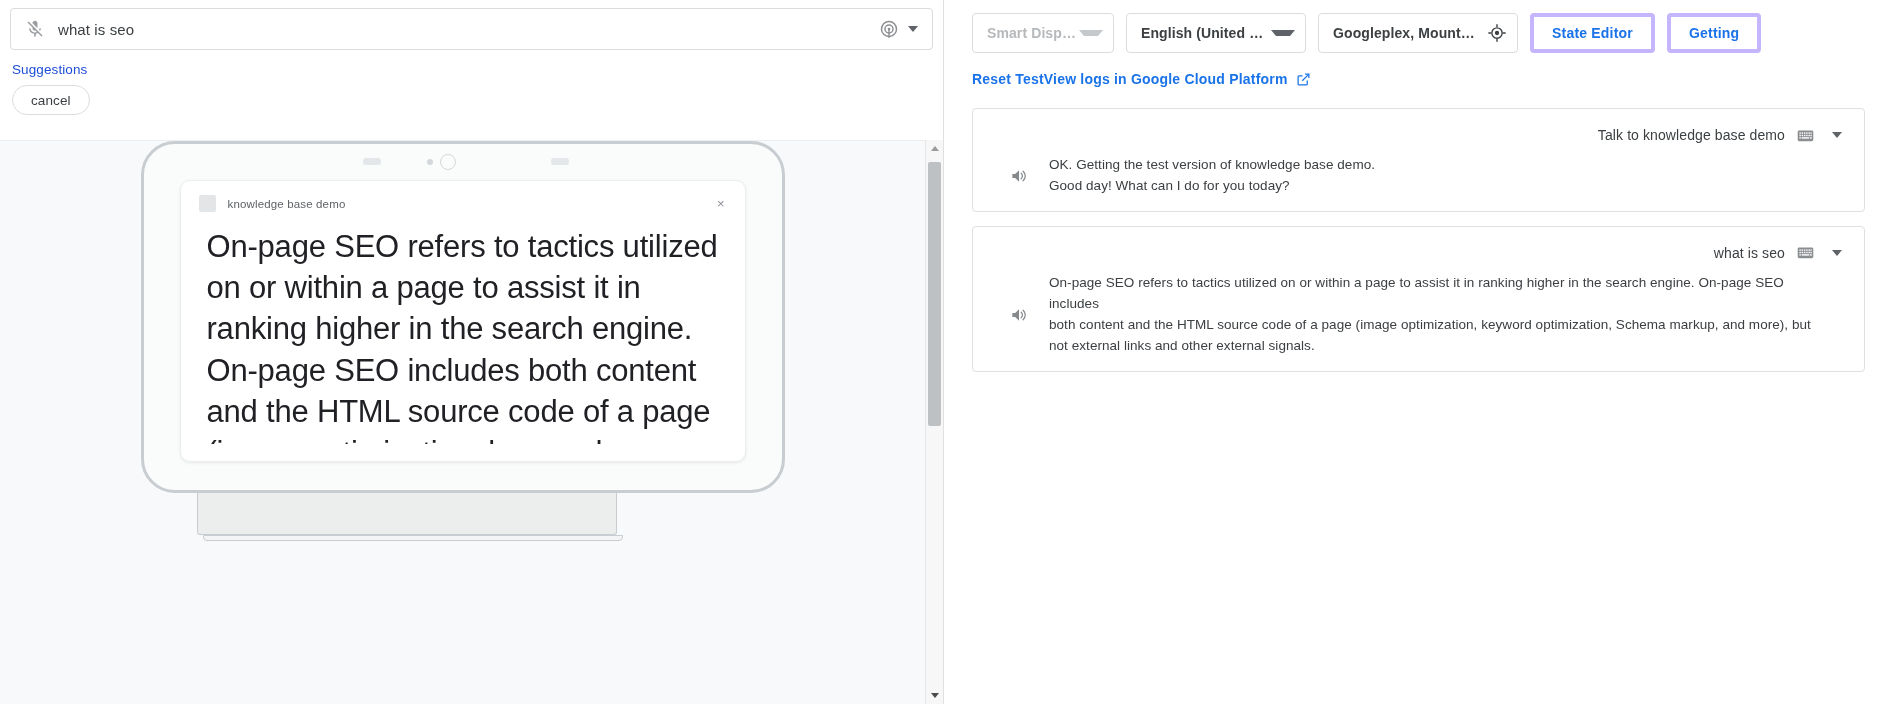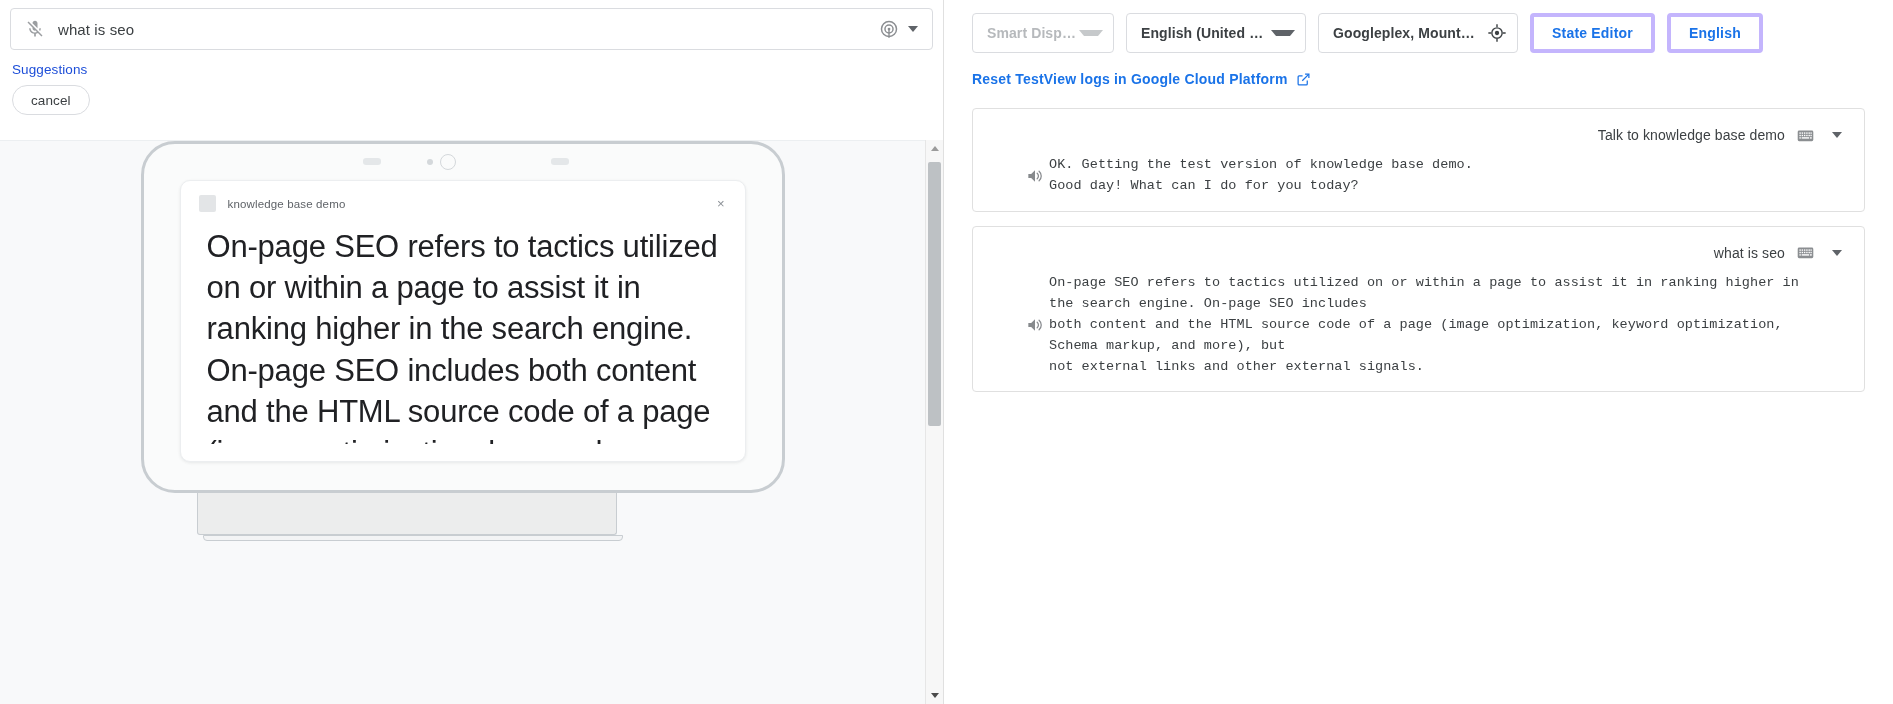--- a/index.html
+++ b/index.html
@@ -217,34 +217,34 @@
     display: inline-flex; align-items: center; gap: 8px;
     color: #1a73e8; font-size: 14px; font-weight: 600;
     letter-spacing: .2px; cursor: pointer;
   }
   .ext-icon { width: 15px; height: 15px; }
 
   .convo { padding-top: 6px; }
   .convo-card {
     border: 1px solid #e0e0e0; border-radius: 4px;
     background: #fff; margin-bottom: 14px;
-    padding: 12px 18px 14px 34px;
+    padding: 12px 18px 14px 18px;
   }
   .bubble-head {
     display: flex; align-items: center; justify-content: flex-end;
     gap: 12px; padding: 6px 4px 12px 0;
   }
   .bubble-query { font-size: 14px; color: #3c4043; letter-spacing: .1px; }
   .kbd-icon { width: 17px; height: 15px; opacity: .72; }
   .chev {
     width: 0; height: 0; border-left: 5px solid transparent;
     border-right: 5px solid transparent; border-top: 6px solid #5f6368;
     margin-left: 6px; cursor: pointer;
   }
-  .bubble-body { display: flex; align-items: center; gap: 4px; padding-left: 18px; font-family: Liberation Mono, monospace; }
+  .bubble-body { display: flex; align-items: center; gap: 20px; padding-left: 18px; }
   .spk-icon { width: 20px; height: 20px; flex: 0 0 20px; opacity: .75; }
   .bubble-text {
     font-size: 13.5px; color: #3c4043; line-height: 1.55;
     letter-spacing: .05px; padding-right: 26px;
   }
   .bubble-text .l { display: block; }
 </style>
 </head>
 <body>
 
@@ -338,21 +338,21 @@
         <span class="gps-icon">
           <svg viewBox="0 0 24 24" width="20" height="20" fill="none" stroke="#3c4043" stroke-width="1.7">
             <circle cx="12" cy="12" r="6.2"></circle>
             <circle cx="12" cy="12" r="2.6" fill="#3c4043" stroke="none"></circle>
             <path d="M12 1.6v3.2M12 19.2v3.2M1.6 12h3.2M19.2 12h3.2"></path>
           </svg>
         </span>
       </div>
 
       <div class="tb-button">State Editor</div>
-      <div class="tb-button">English</div>
+      <div class="tb-button">Getting</div>
       <div class="tb-spacer"></div>
     </div>
 
     <div class="links-row">
       <span class="txt-link">
         <span>Reset Test</span>
       </span>
       <span class="txt-link">
         <span>View logs in Google Cloud Platform</span>
         <span class="ext-icon">

